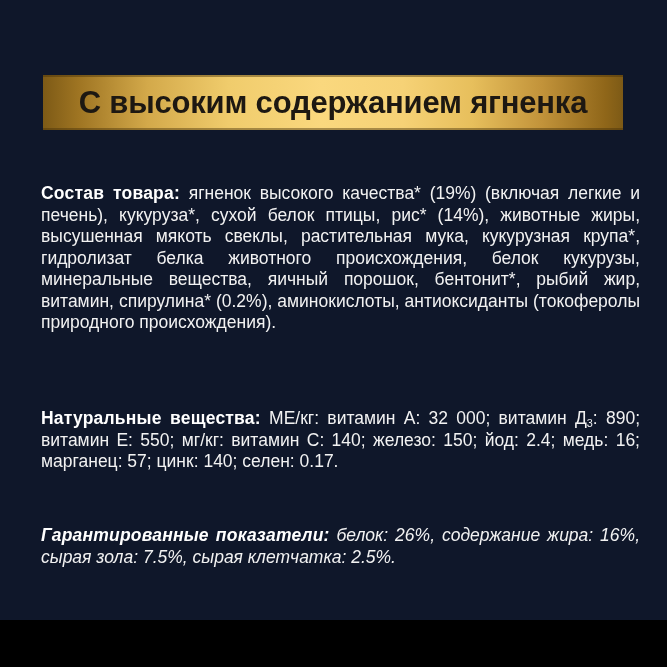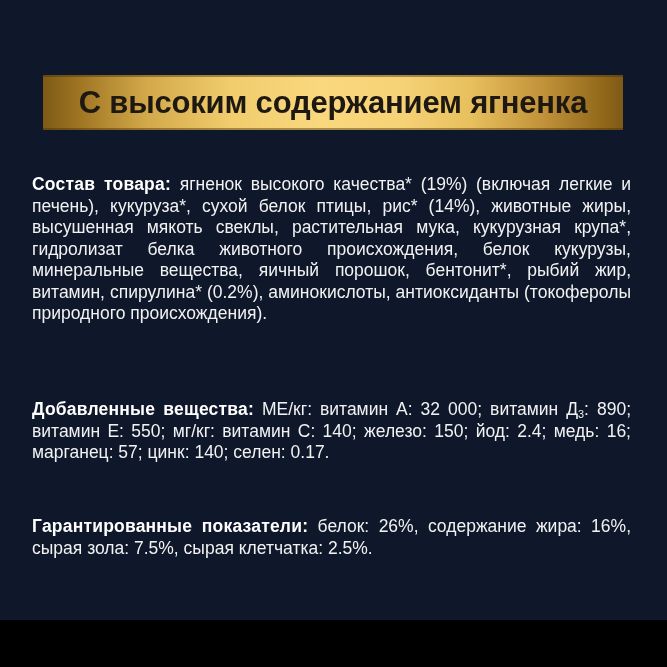--- a/index.html
+++ b/index.html
@@ -41,56 +41,56 @@
     color: #1d1812;
     font-size: 31px;
     font-weight: 600;
     letter-spacing: -0.2px;
     white-space: nowrap;
   }
   .para {
     position: absolute;
     left: 32px;
     width: 599px;
-    margin: 0;
+    margin: 9px;
     color: #f2f2f2;
     font-size: 17.5px;
     line-height: 21.5px;
     text-align: justify;
   }
   .para b {
     color: #ffffff;
     font-weight: bold;
     letter-spacing: 0.2px;
   }
   .para sub {
     font-size: 0.62em;
     line-height: 0;
     vertical-align: baseline;
     position: relative;
     bottom: -0.25em;
   }
   .para-composition { top: 174px; }
   .para-additives   { top: 399px; }
-  .para-guaranteed  { top: 516px; }
+  .para-guaranteed  { top: 516px; font-style: italic; }
 </style>
 </head>
 <body>
 
 <div class="page">
 
   <div class="banner">
     <span class="banner-text">С высоким содержанием ягненка</span>
   </div>
 
   <p class="para para-composition">
     <b>Состав товара:</b><span> ягненок высокого качества* (19%) (включая легкие и печень), кукуруза*, сухой белок птицы, рис* (14%), животные жиры, высушенная мякоть свеклы, растительная мука, кукурузная крупа*, гидролизат белка животного происхождения, белок кукурузы, минеральные вещества, яичный порошок, бентонит*, рыбий жир, витамин, спирулина* (0.2%), аминокислоты, антиоксиданты (токоферолы природного происхождения).</span><br>
   </p>
 
   <p class="para para-additives">
-    <b>Добавленные вещества:</b><span> МЕ/кг: витамин А: 32&nbsp;000; витамин Д</span><sub>3</sub><span>: 890; витамин Е: 550; мг/кг: витамин С: 140; железо: 150; йод: 2.4; медь: 16; марганец: 57; цинк: 140; селен: 0.17.</span>
+    <b>Натуральные вещества:</b><span> МЕ/кг: витамин А: 32&nbsp;000; витамин Д</span><sub>3</sub><span>: 890; витамин Е: 550; мг/кг: витамин С: 140; железо: 150; йод: 2.4; медь: 16; марганец: 57; цинк: 140; селен: 0.17.</span>
   </p>
 
   <p class="para para-guaranteed">
     <b>Гарантированные показатели:</b><span> белок: 26%, содержание жира: 16%, сырая зола: 7.5%, сырая клетчатка: 2.5%.</span>
   </p>
 
 </div>
 
 </body></html>

